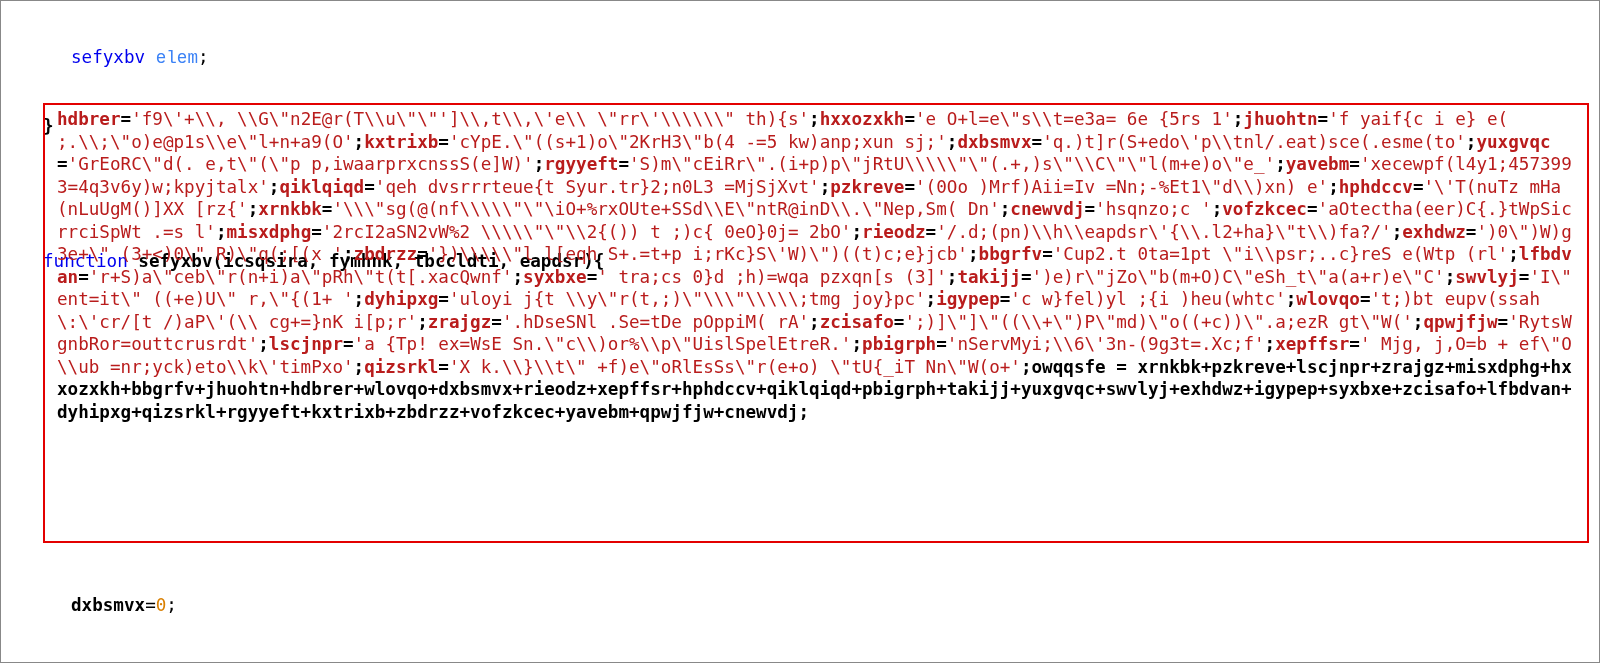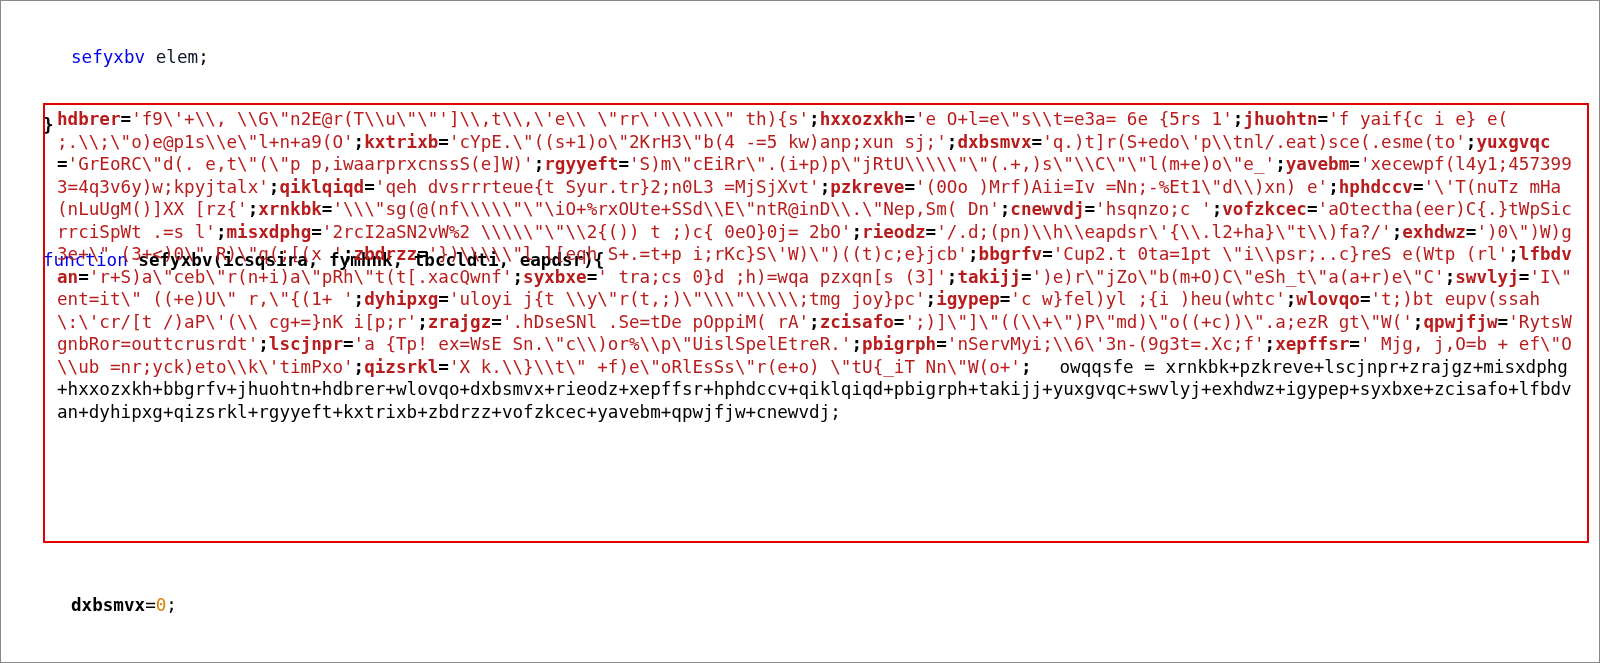--- a/index.html
+++ b/index.html
@@ -16,21 +16,21 @@
     padding:0 14px 0 14px;
     white-space:pre;
   }
   .line{white-space:pre;}
   .indent1{padding-left:28px;}
   .indent2{padding-left:56px;}
   .kw{color:#0000ee;}
   .fn{color:#000;font-weight:bold;}
   .num{color:#d97f00;}
   .op{color:#000;}
-  .pl{color:#0f172a;}
+  .pl{color:#3b82f6;font-family:Liberation Mono, monospace;}
 
   .redbox{
     position:absolute;
     left:42px; top:102px;
     width:1546px; height:440px;
     border:2px solid #e30000;
     box-sizing:border-box;
     pointer-events:none;
   }
   .obfus{
@@ -39,21 +39,21 @@
     width:1520px; height:430px;
     white-space:normal;
     word-break:break-all;
     font-family:inherit;
     font-size:17.6px;line-height:1.28;
   }
   .obfus .vn{font-weight:bold;color:#b91c1c;}
   .obfus .eq{color:#000;font-weight:bold;}
   .obfus .sv{color:#b91c1c;}
   .obfus .sc{color:#000;font-weight:bold;}
-  .obfus .big{color:#000;font-weight:normal;margin-left:28px;}
+  .obfus .big{color:#000;font-weight:bold;}
 </style>
 </head>
 <body>
 
 <div class="frame">
   <div class="code">
     <div class="line indent2"><span class="kw">sefyxbv</span><span class="pl"> elem</span><span class="op">;</span></div>
     <div class="line indent1"><span class="fn">}</span></div>
     <div class="line">&nbsp;</div>
     <div class="line indent1"><span class="kw">function</span><span class="fn"> sefyxbv</span><span class="fn">(icsqsira, fymhnk, tbccldti, eapdsr){</span></div>

